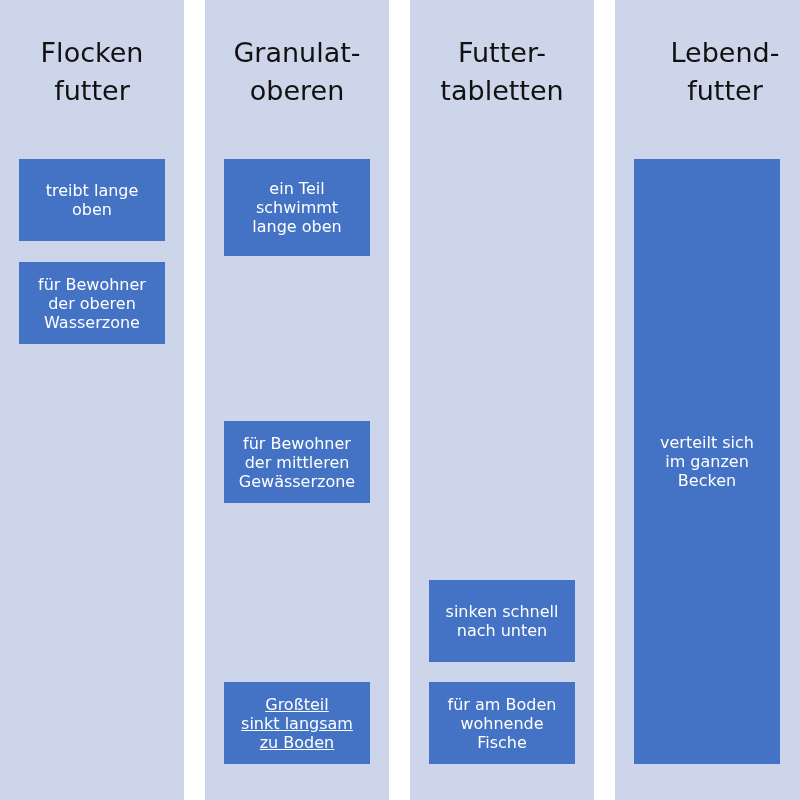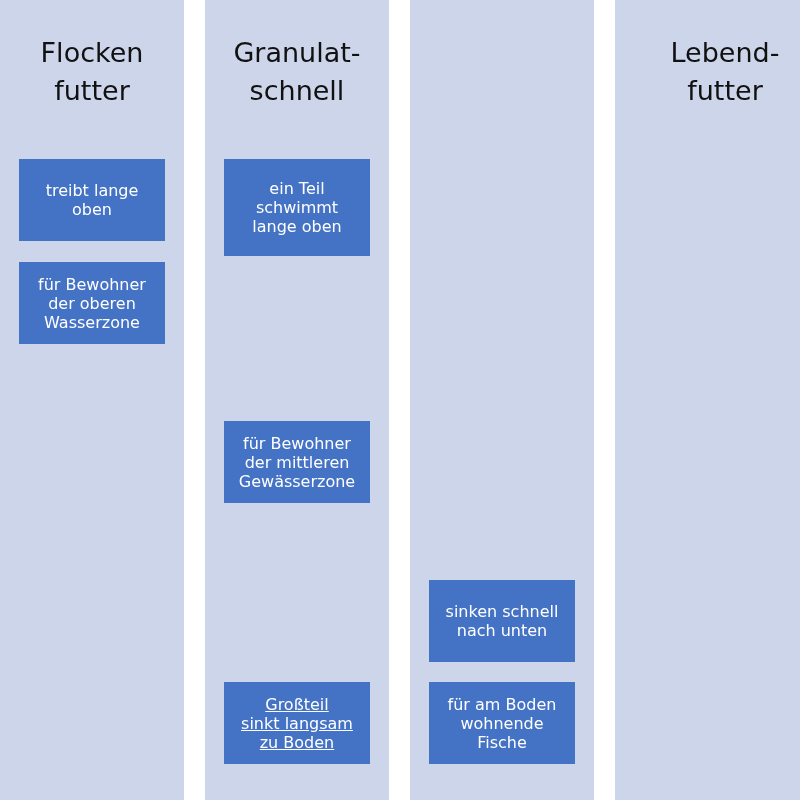--- a/index.html
+++ b/index.html
@@ -20,36 +20,41 @@
 futter</div>
   <div class="box" style="top:159px;height:82px;">treibt lange
 oben</div>
   <div class="box" style="top:262px;height:82px;">für Bewohner
 der oberen
 Wasserzone</div>
 </div>
 
 <div class="col" style="left:205px;">
   <div class="title">Granulat-
-schnell</div>
+oberen</div>
   <div class="box" style="top:159px;height:97px;">ein Teil
 schwimmt
 lange oben</div>
   <div class="box" style="top:421px;height:82px;">für Bewohner
 der mittleren
 Gewässerzone</div>
   <div class="box" style="top:682px;height:82px;text-decoration:underline;">Großteil
 sinkt langsam
 zu Boden</div>
 </div>
 
 <div class="col" style="left:410px;">
+  <div class="title">Futter-
+tabletten</div>
   <div class="box" style="top:682px;height:82px;">für am Boden
 wohnende
 Fische</div>
   <div class="box" style="top:580px;height:82px;">sinken schnell
 nach unten</div>
 </div>
 
 <div class="col" style="left:615px;width:220px;">
   <div class="title">Lebend-
 futter</div>
+  <div class="box" style="top:159px;height:605px;">verteilt sich
+im ganzen
+Becken</div>
 </div>
 
 </body></html>

